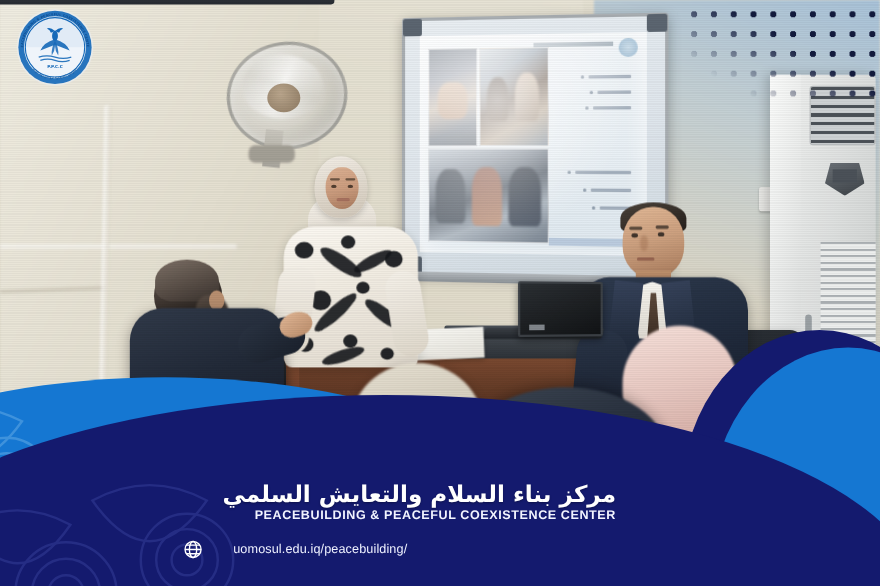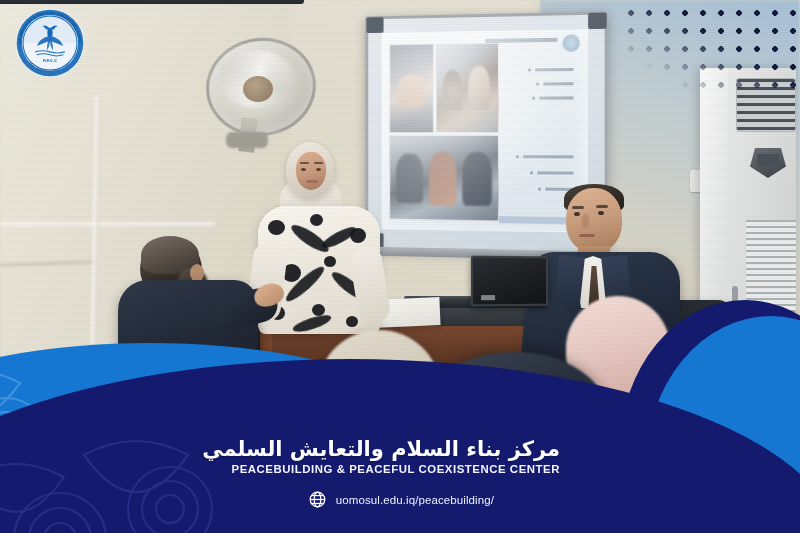--- a/index.html
+++ b/index.html
@@ -279,22 +279,22 @@
   .foot-navy{position:absolute;left:-140px;bottom:-206px;width:980px;height:380px;border-radius:50%;
     background:#141a6e;overflow:hidden;}
   .mandala{position:absolute;inset:0;opacity:.30;}
   .mandala svg{position:absolute;}
 
   .foot-text{position:absolute;left:130px;bottom:24px;width:430px;text-align:right;}
   .ar-title{font-family:"DejaVu Sans",sans-serif;font-size:21px;font-weight:700;color:#ffffff;
     line-height:1.25;letter-spacing:0;direction:rtl;text-shadow:0 1px 2px rgba(0,0,0,.3);}
   .en-title{font-family:"Liberation Sans",sans-serif;font-size:11.4px;font-weight:700;color:#f2f4ff;
     letter-spacing:.55px;margin-top:1px;}
-  .url-row{display:flex;align-items:center;gap:9px;margin-top:15px;
-    justify-content:flex-end;padding-right:66px;}
+  .url-row{display:flex;align-items:center;gap:27px;margin-top:15px;
+    justify-content:flex-start;padding-right:66px;margin-left:36px;}
   .globe{width:19px;height:19px;flex:0 0 19px;}
   .url-text{font-family:"Liberation Sans",sans-serif;font-size:11.5px;color:#eef1ff;letter-spacing:.1px;}
 
   .grain{position:absolute;inset:0;pointer-events:none;opacity:.06;
     background-image:repeating-linear-gradient(0deg,rgba(0,0,0,.5) 0 1px,rgba(255,255,255,0) 1px 2px);}
 </style>
 </head>
 <body>
 
 <div class="stage">

